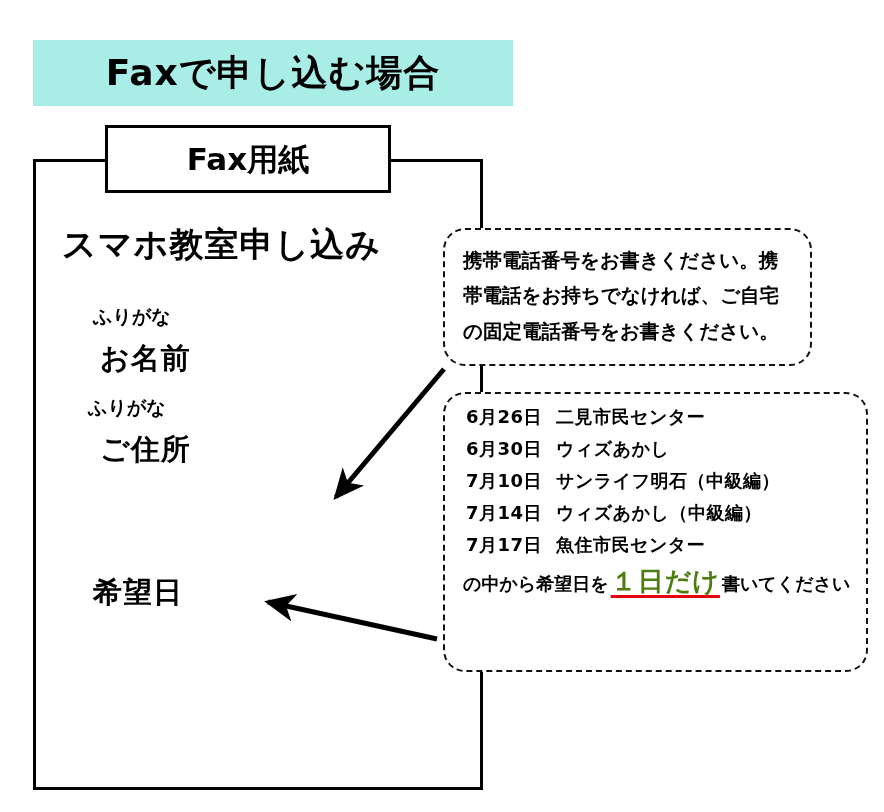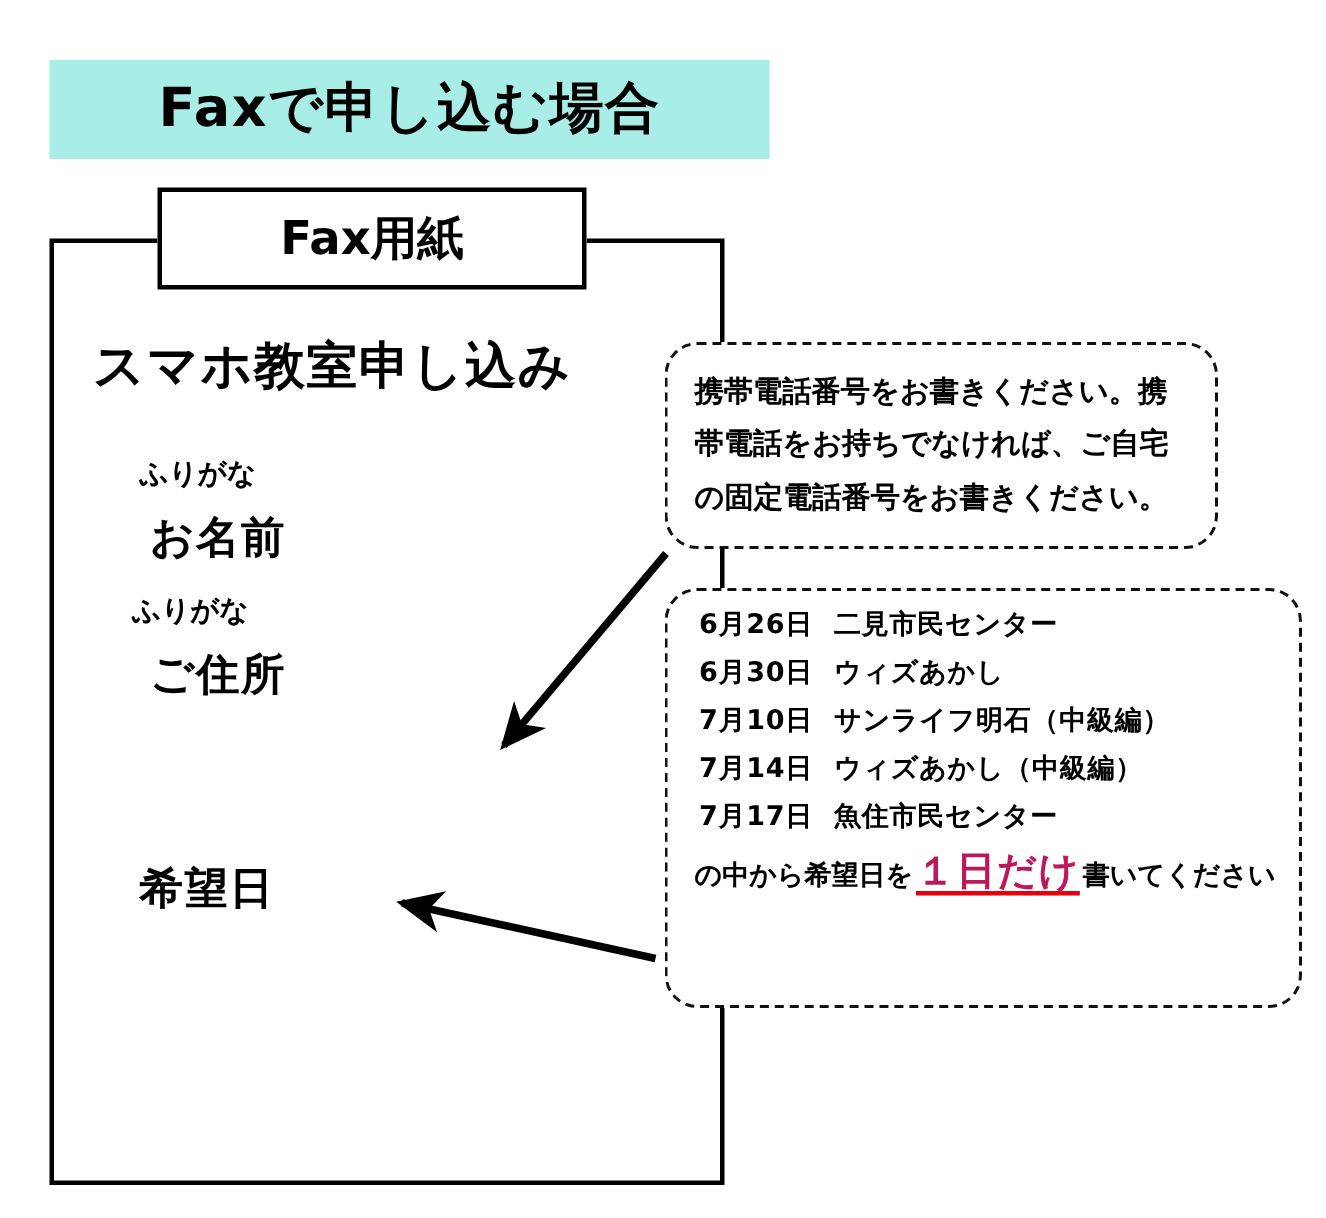--- a/index.html
+++ b/index.html
@@ -253,21 +253,21 @@
           <span class="date-day">7月14日</span>
           <span class="date-place">ウィズあかし（中級編）</span>
         </div>
         <div class="date-row">
           <span class="date-day">7月17日</span>
           <span class="date-place">魚住市民センター</span>
         </div>
       </div>
     <div id="date-note">
       <span>の中から希望日を</span>
-      <span id="date-note-emphasis" style="color: #be185d; text-decoration-color: rgb(232, 0, 11);">１日だけ</span>
+      <span id="date-note-emphasis" style="color: #4d7c0f; text-decoration-color: rgb(232, 0, 11);">１日だけ</span>
       <span>書いてください</span>
     </div>
   </div>
 
 
   <svg id="arrow-layer" viewBox="0 0 884 812" xmlns="http://www.w3.org/2000/svg">
     <defs>
       <marker id="arrowhead" markerWidth="7" markerHeight="7" refX="5.4" refY="3.1" orient="auto" markerUnits="strokeWidth">
         <path d="M 6.2 3.1 L 0 0.3 L 1.7 3.1 L 0 5.9 Z" fill="#000000"></path>
       </marker>

